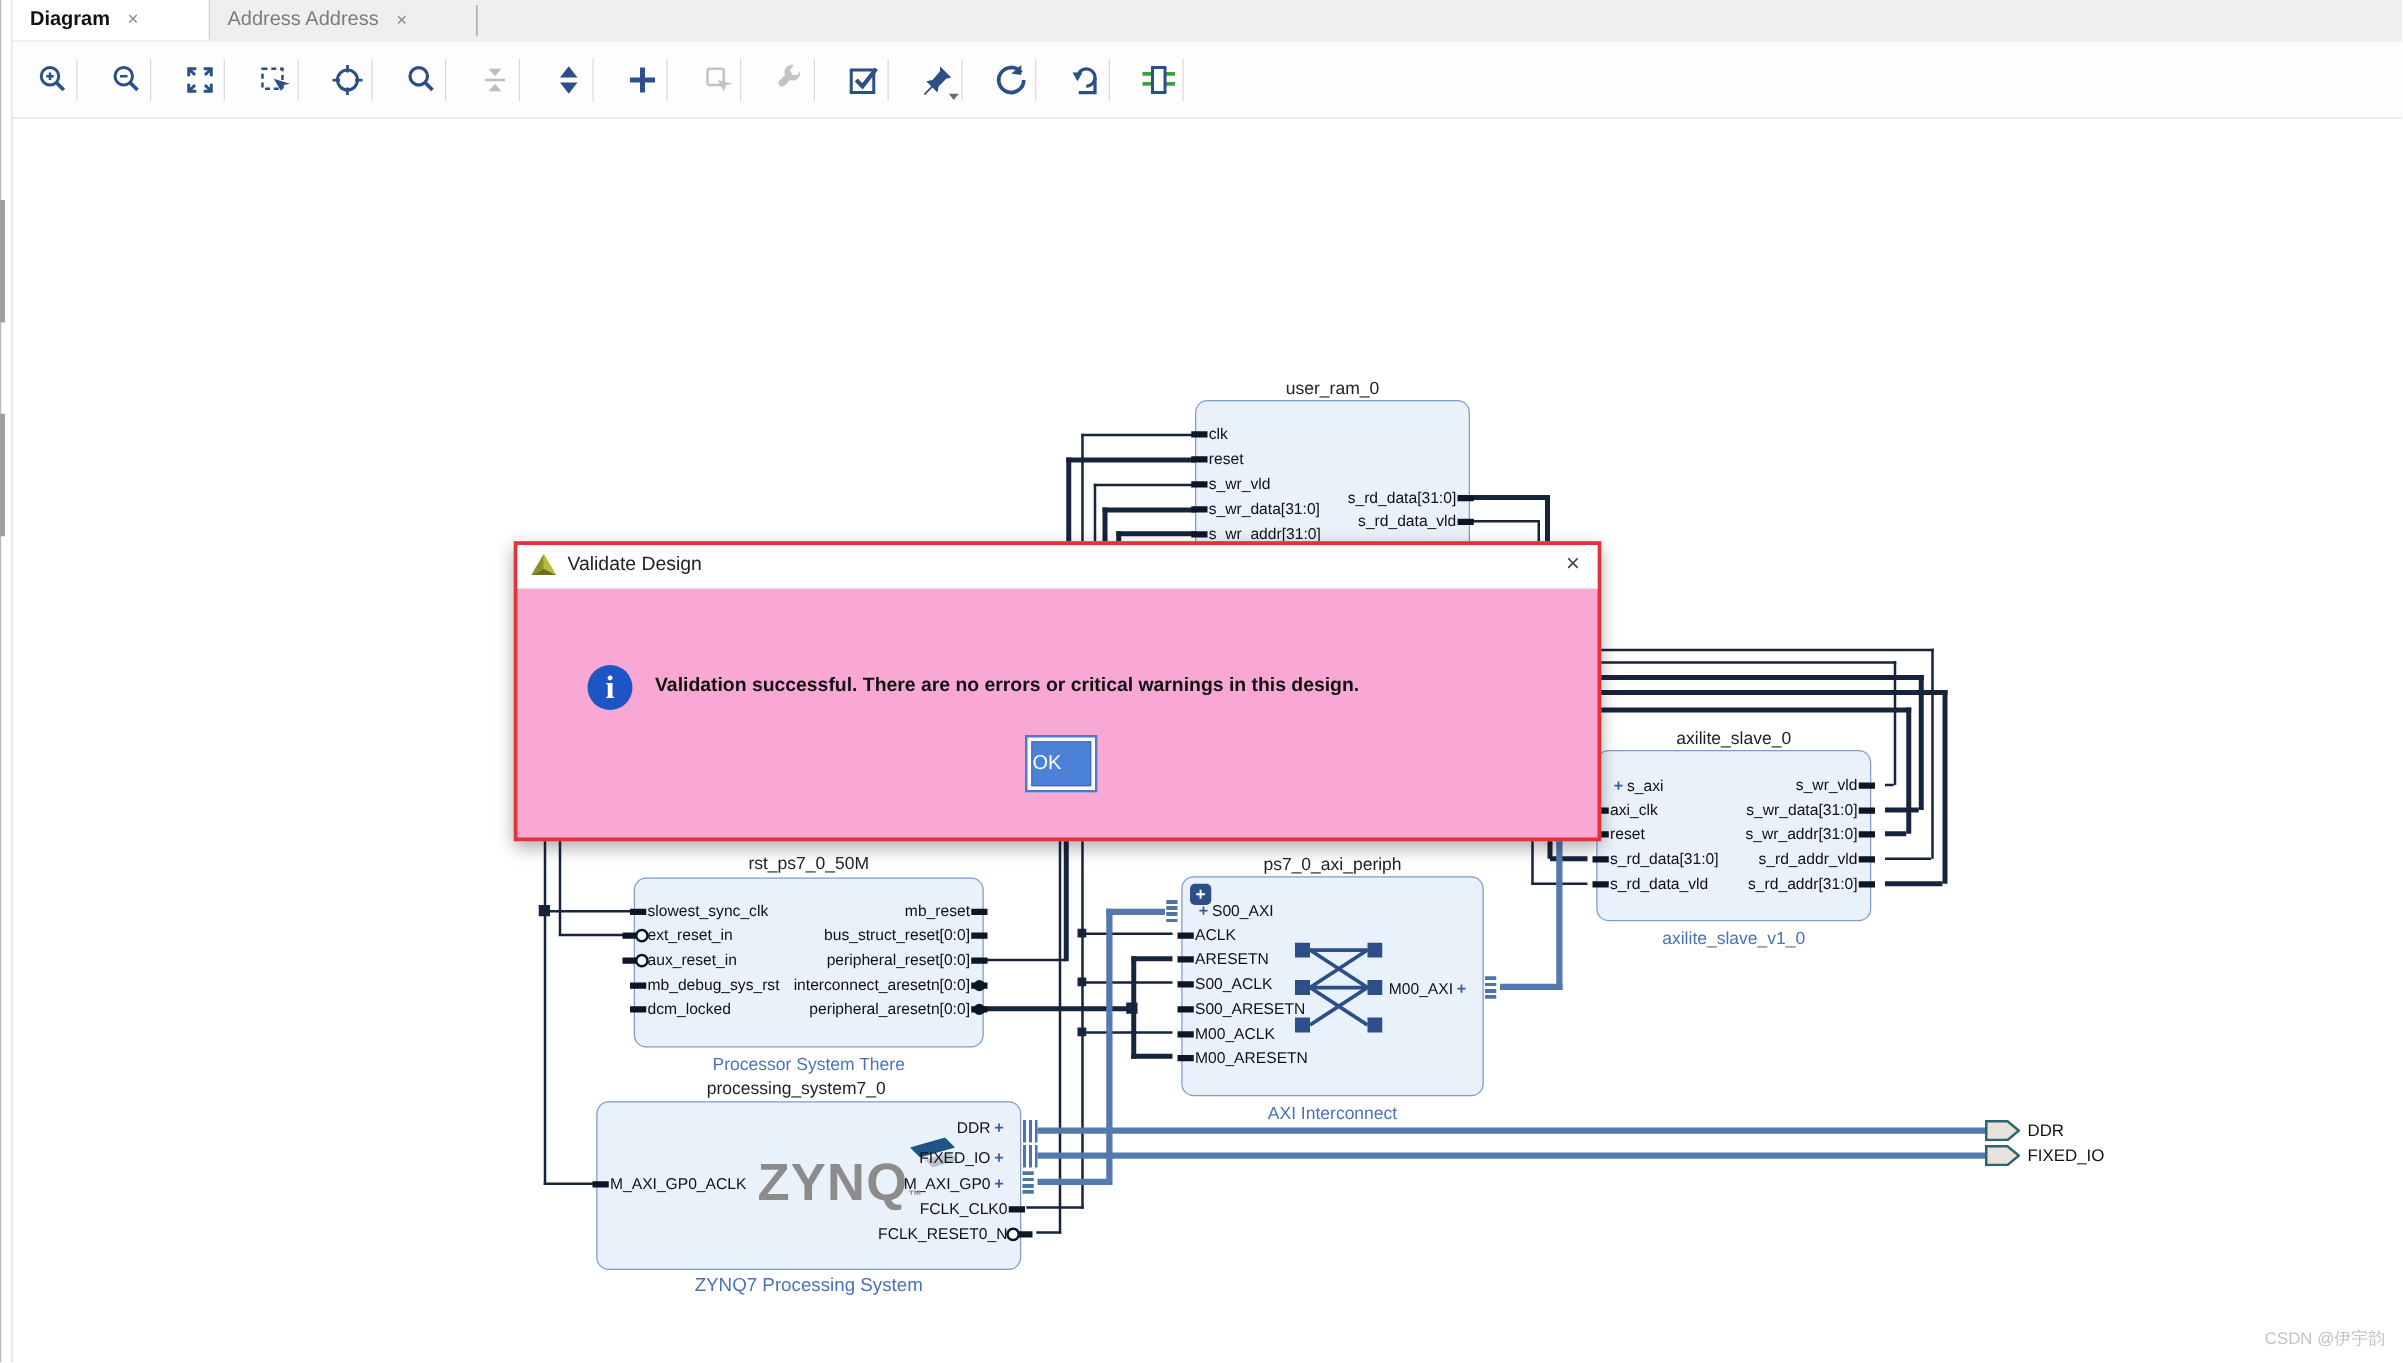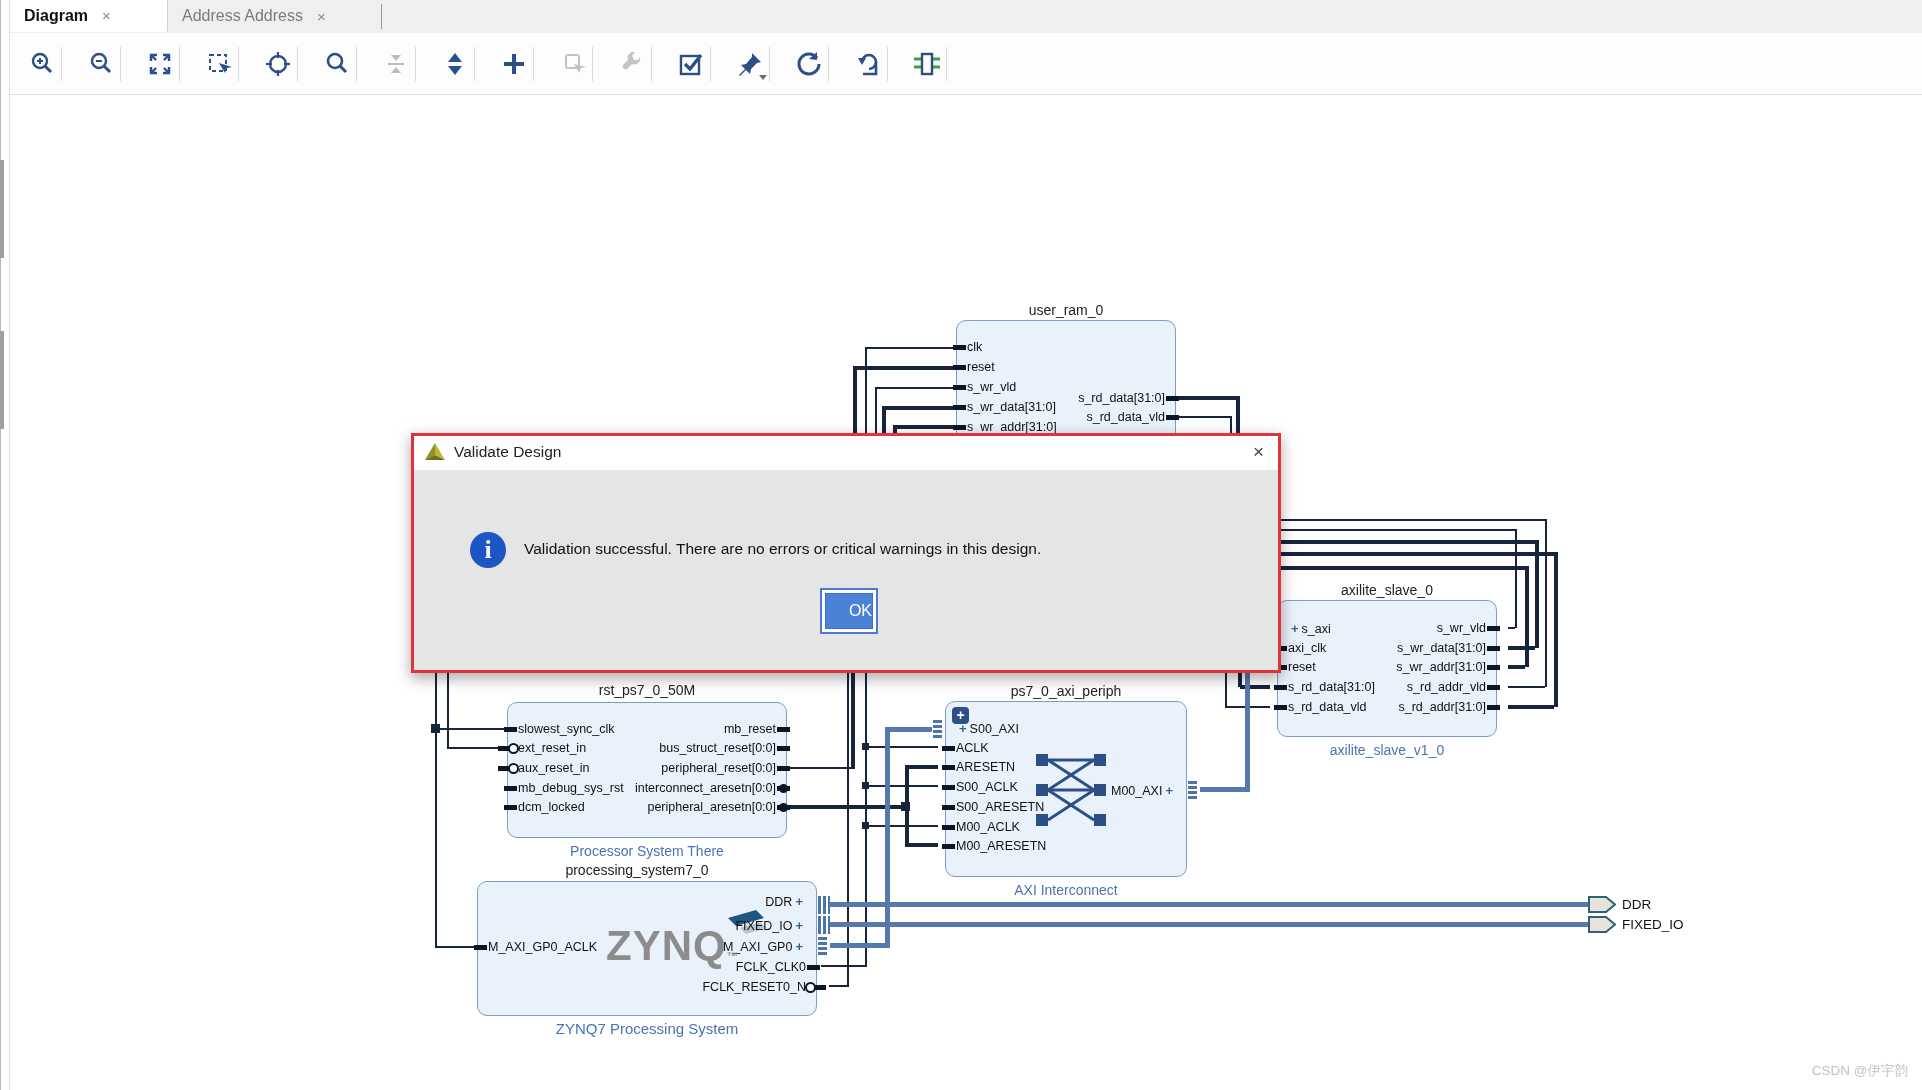--- a/index.html
+++ b/index.html
@@ -41,32 +41,32 @@
       background:repeating-linear-gradient(to bottom,#4d74aa 0 3px,#ffffff 3px 5px);}
   .busconn{position:absolute;width:12px;height:18px;z-index:4;
       background:repeating-linear-gradient(to right,#4d74aa 0 3px,#ffffff 3px 5px);}
   .badge{position:absolute;width:17px;height:17px;background:#2d4f87;color:#fff;border-radius:4px;
       font-size:14px;font-weight:bold;text-align:center;line-height:16px;z-index:5;}
   .zynq{position:absolute;font-size:42px;font-weight:bold;color:#8c8c8c;letter-spacing:1px;z-index:4;}
   .zynq .tm{font-size:11px;color:#8c8c8c;}
   .extport{position:absolute;z-index:4;}
   .extlabel{position:absolute;font-size:13.5px;color:#111;z-index:4;white-space:nowrap;}
   
-  .dialog{position:absolute;left:411px;top:433px;width:870px;height:240px;background:#e5e5e5;
+  .dialog{position:absolute;left:411px;top:433px;width:870px;height:240px;background:#f9a8d4;
       border:3px solid #e1333a;box-sizing:border-box;z-index:10;box-shadow:0 5px 14px rgba(0,0,0,.35);}
   .dlg-title{position:absolute;left:0;top:0;right:0;height:34px;background:#ffffff;border-bottom:1px solid #e6e6e6;}
   .dlg-title .txt{position:absolute;left:40px;top:7px;font-size:15.5px;color:#222;}
   .dlg-x{position:absolute;right:14px;top:5px;font-size:19px;color:#444;cursor:pointer;}
   .dlg-info{position:absolute;left:56px;top:96px;width:36px;height:36px;border-radius:50%;background:#1d55c4;
       color:#fff;text-align:center;font-family:"Liberation Serif",serif;font-weight:bold;font-size:26px;line-height:36px;}
-  .dlg-msg{position:absolute;left:110px;top:104px;font-size:15.5px;color:#111;}
+  .dlg-msg{position:absolute;left:110px;top:104px;font-size:15.5px;color:#111;font-weight:bold;}
   .dlg-ok{position:absolute;left:406px;top:152px;width:58px;height:46px;border:2px solid #4b79cf;background:#fff;
       box-sizing:border-box;padding:3px;cursor:pointer;}
   .dlg-ok .inner{width:100%;height:100%;background:#4b82d8;border:1px solid #3f6cc0;box-sizing:border-box;
-      color:#fff;font-size:16px;text-align:right;line-height:34px;}
+      color:#fff;font-size:16px;text-align:left;line-height:34px;}
   .wm{position:absolute;right:14px;bottom:10px;font-size:13.5px;color:#c2c2c2;z-index:2;}
   svg.ic{display:block;}
 </style>
 </head>
 <body>
 
 <div id="app">
 
   <div class="edge-l"></div>
   <div class="edge-l2"></div>

